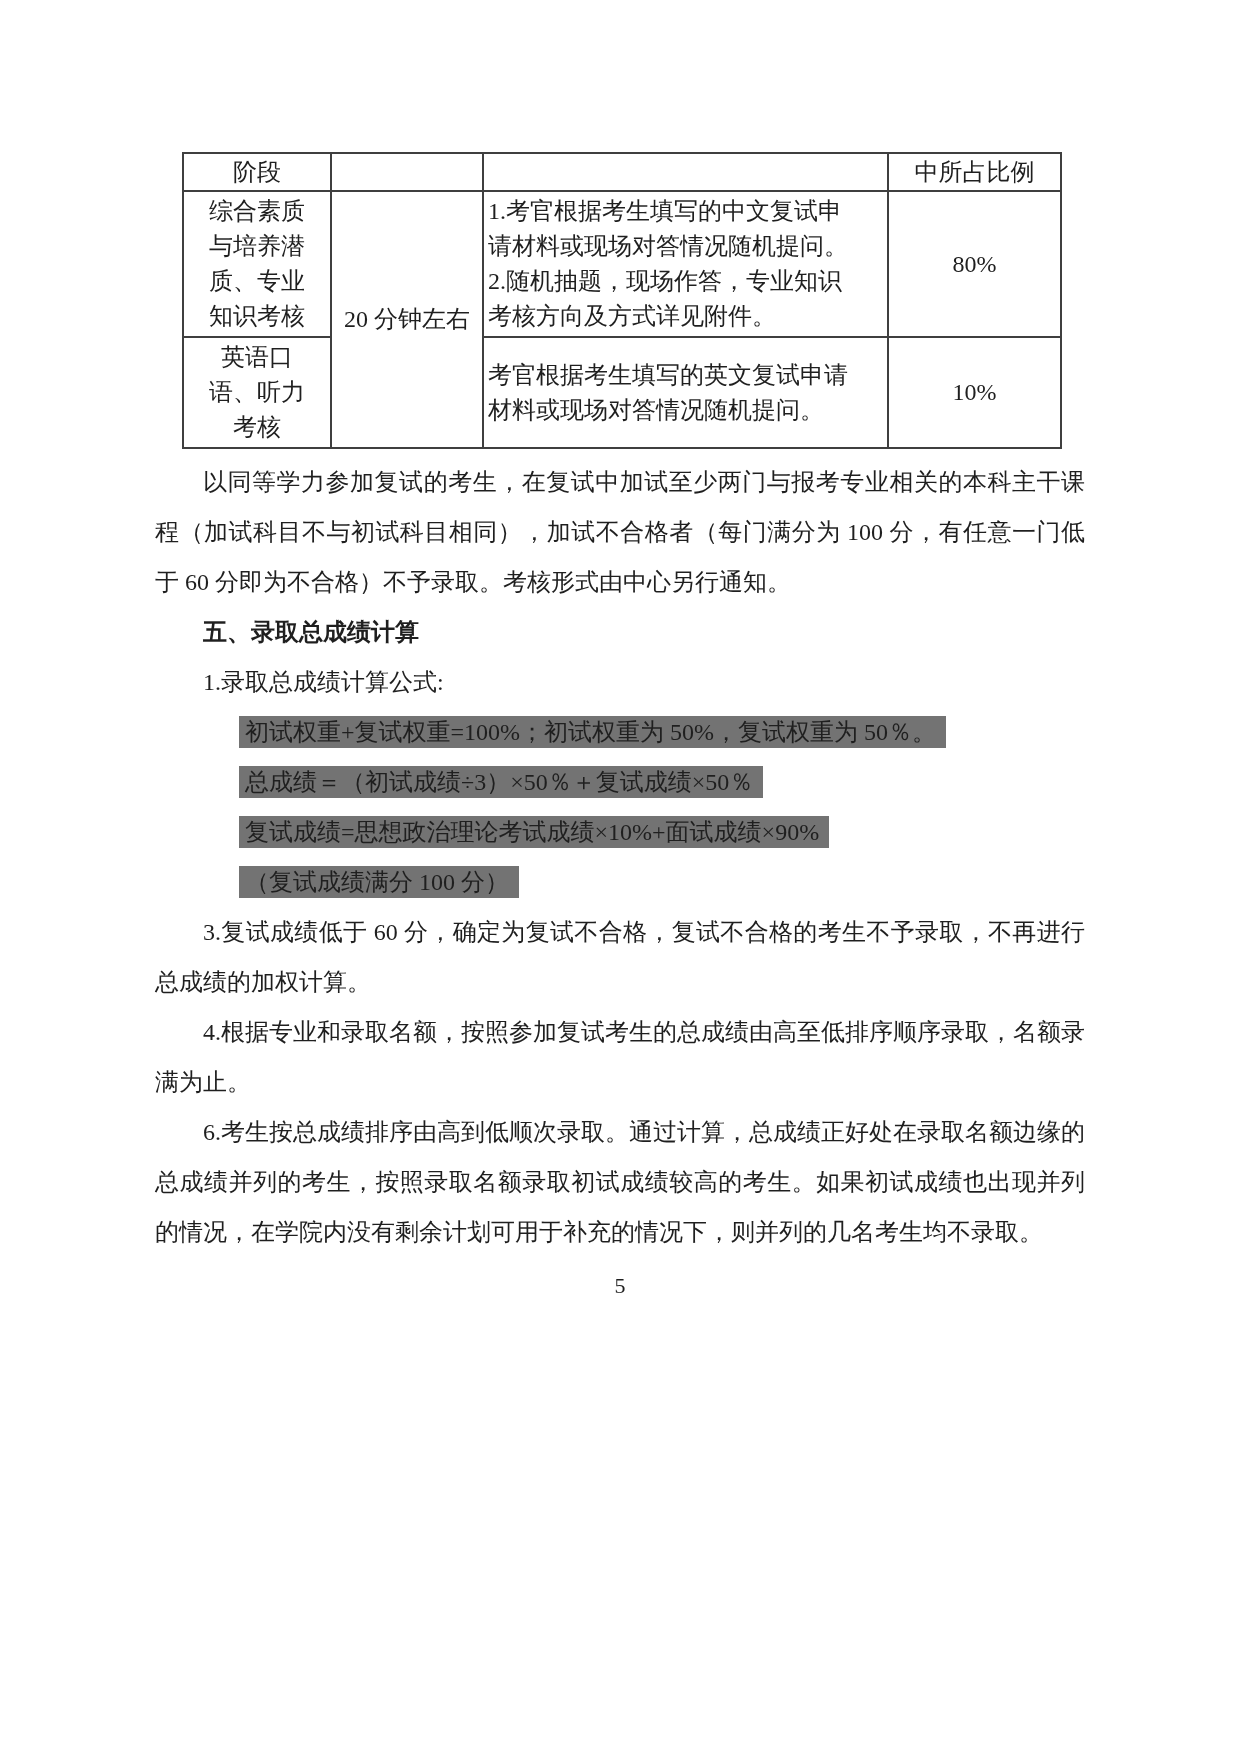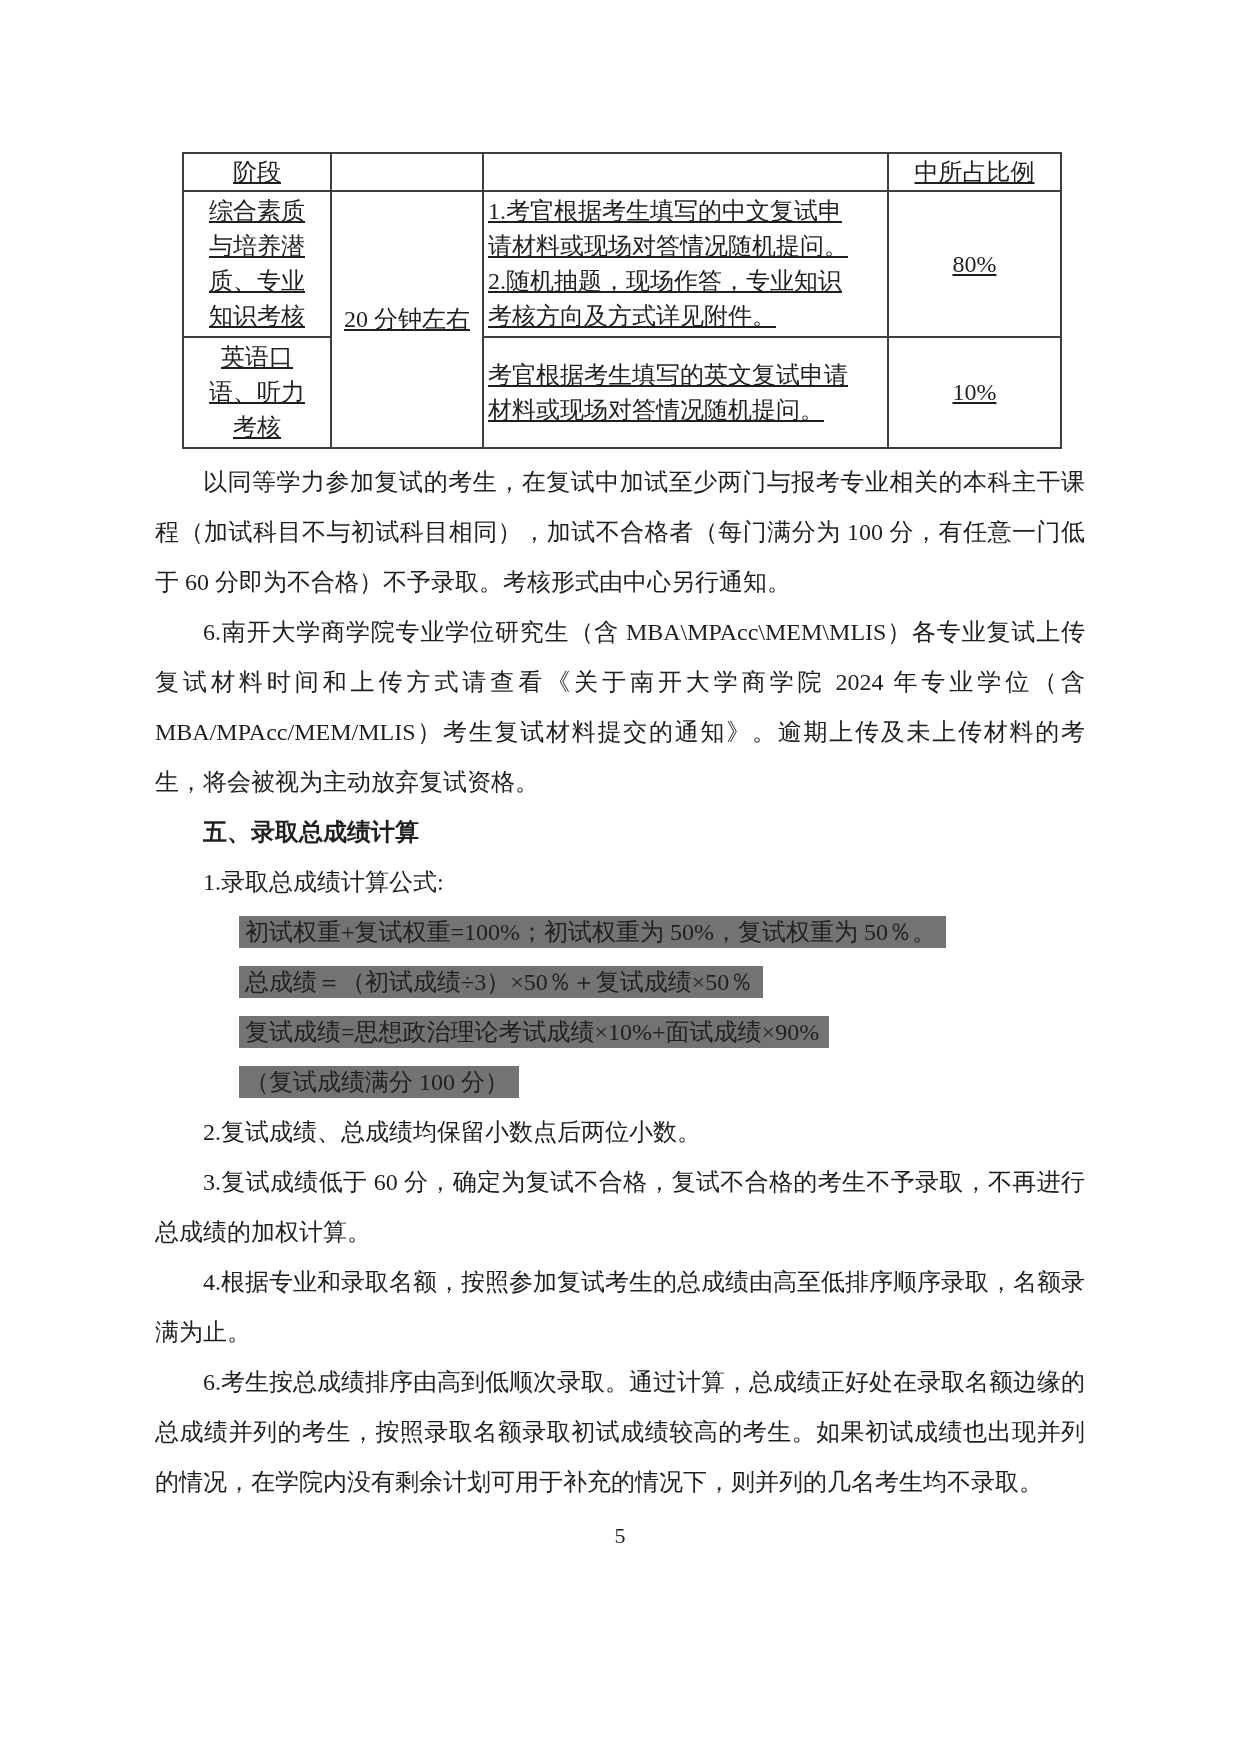--- a/index.html
+++ b/index.html
@@ -17,21 +17,20 @@
     line-height: 50px;
   }
   .content { padding: 0 155px; }
 
   
   table.review-table {
     border-collapse: collapse;
     table-layout: fixed;
     width: 878px;
     margin: 152px 0 0 27px;
-    text-decoration: underline;
   }
   table.review-table td, table.review-table th {
     border: 2px solid #3f3f3f;
     font-weight: normal;
     font-size: 24px;
     line-height: 35px;
     padding: 2px 4px;
     vertical-align: middle;
     box-sizing: border-box;
   }
@@ -115,35 +114,33 @@
 考核</td>
         <td class="cell-left pre-lines">考官根据考生填写的英文复试申请
 材料或现场对答情况随机提问。</td>
         <td class="cell-center">10%</td>
       </tr>
     </tbody>
       </table>
 
     <p class="para first-after-table">以同等学力参加复试的考生，在复试中加试至少两门与报考专业相关的本科主干课程（加试科目不与初试科目相同），加试不合格者（每门满分为 100 分，有任意一门低于 60 分即为不合格）不予录取。考核形式由中心另行通知。</p>
 
-    <p class="para">6.南开大学商学院专业学位研究生（含 MBA\MPAcc\MEM\MLIS）各专业复试上传复试材料时间和上传方式请查看《关于南开大学商学院 2024 年专业学位（含 MBA/MPAcc/MEM/MLIS）考生复试材料提交的通知》。逾期上传及未上传材料的考生，将会被视为主动放弃复试资格。</p>
 
     <p class="heading">五、录取总成绩计算</p>
 
     <p class="para">1.录取总成绩计算公式:</p>
 
     <p class="formula-line"><span class="hl">初试权重+复试权重=100%；初试权重为 50%，复试权重为 50％。</span></p>
 
     <p class="formula-line"><span class="hl">总成绩＝（初试成绩÷3）×50％＋复试成绩×50％</span></p>
 
     <p class="formula-line"><span class="hl">复试成绩=思想政治理论考试成绩×10%+面试成绩×90%</span></p>
 
     <p class="formula-line"><span class="hl">（复试成绩满分 100 分）</span></p>
 
-    <p class="para">2.复试成绩、总成绩均保留小数点后两位小数。</p>
 
     <p class="para">3.复试成绩低于 60 分，确定为复试不合格，复试不合格的考生不予录取，不再进行总成绩的加权计算。</p>
 
     <p class="para">4.根据专业和录取名额，按照参加复试考生的总成绩由高至低排序顺序录取，名额录满为止。</p>
 
 
     <p class="para">6.考生按总成绩排序由高到低顺次录取。通过计算，总成绩正好处在录取名额边缘的总成绩并列的考生，按照录取名额录取初试成绩较高的考生。如果初试成绩也出现并列的情况，在学院内没有剩余计划可用于补充的情况下，则并列的几名考生均不录取。</p>
 
     <div class="page-num">5</div>
 

